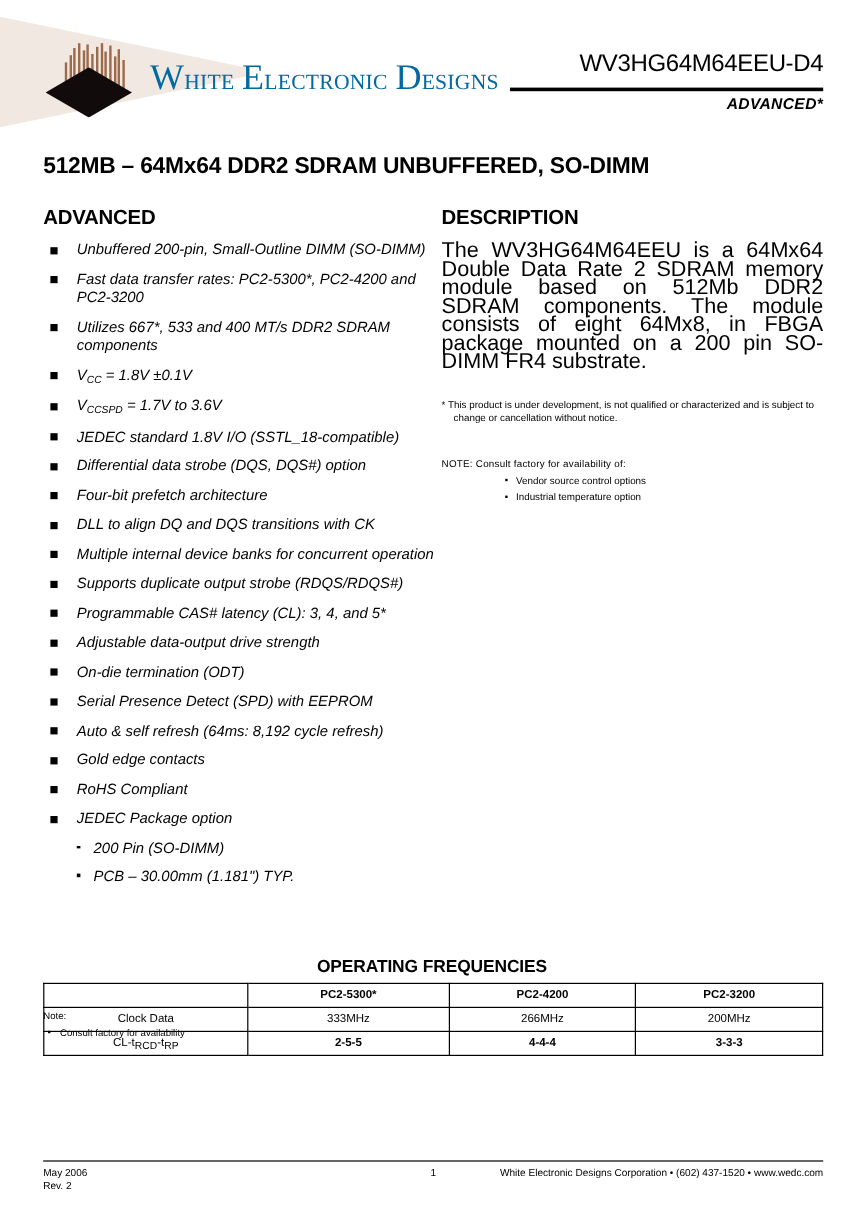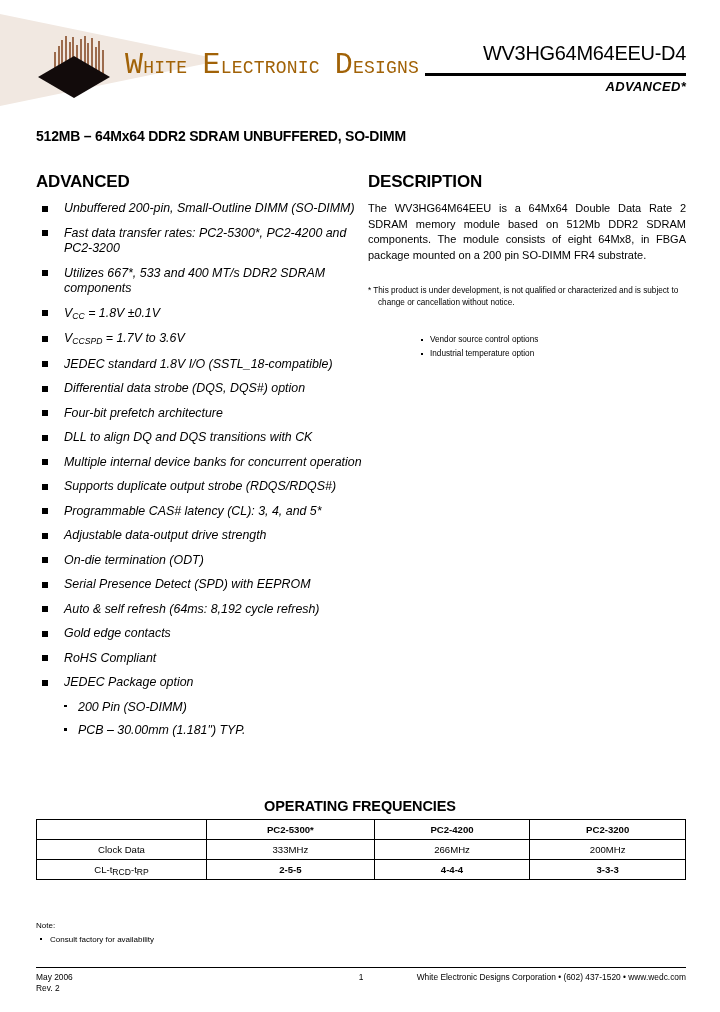--- a/index.html
+++ b/index.html
@@ -65,24 +65,24 @@
     width: 72px;
     height: 42px;
     background: #120b0b;
     clip-path: polygon(0 50%, 50% 0, 100% 50%, 50% 100%);
   }
 
   .company-name {
     position: absolute;
     left: 125px;
     top: 48px;
-    font-family: Liberation Mono, monospace;
+    font-family: Liberation Serif, serif;
     font-size: 25px;
     letter-spacing: 0.2px;
-    color: #a16207;
+    color: #0369a1;
     white-space: nowrap;
     font-variant: small-caps;
   }
   .company-name .cap { font-size: 30px; }
 
   .part-number {
     position: absolute;
     right: 34px;
     top: 42px;
     font-size: 20px;
@@ -106,21 +106,21 @@
     font-style: italic;
     font-weight: bold;
     letter-spacing: 0.3px;
   }
 
   
   .main-title {
     position: absolute;
     left: 36px;
     top: 128px;
-    font-size: 14px;
+    font-size: 19px;
     font-weight: bold;
     letter-spacing: -0.2px;
     white-space: nowrap;
   }
 
   
   .columns {
     position: absolute;
     top: 172px;
     left: 0;
@@ -170,21 +170,21 @@
     left: 28px;
     top: 5px;
     width: 2.5px;
     height: 2.5px;
     background: #000;
   }
   sub { font-size: 8.6px; vertical-align: baseline; position: relative; top: 2px; }
 
   
   .desc-body {
-    font-size: 11px;
+    font-size: 18px;
     line-height: 15.5px;
     text-align: justify;
   }
   .footnote-star {
     margin-top: 22px;
     font-size: 8.2px;
     line-height: 11.5px;
   }
   .footnote-star .ind { display: block; padding-left: 10px; }
 
@@ -234,21 +234,21 @@
     height: 20px;
     padding: 1px 2px;
     font-weight: normal;
   }
   table.freq th { font-weight: bold; }
   table.freq .c0 { width: 170px; }
   table.freq .bold { font-weight: bold; }
 
   .table-note {
     position: absolute;
-    top: 920px;
+    top: 841px;
     left: 36px;
     font-size: 8px;
     line-height: 11px;
   }
   .table-note .item {
     position: relative;
     padding-left: 14px;
     margin-top: 3px;
   }
   .table-note .item .dot {
@@ -352,20 +352,21 @@
     <div class="col-right">
       <div class="section-head">DESCRIPTION</div>
       <div class="desc-body">The WV3HG64M64EEU is a 64Mx64 Double Data Rate 2 SDRAM memory module based on 512Mb DDR2 SDRAM components. The module consists of eight 64Mx8, in FBGA package mounted on a 200 pin SO-DIMM FR4 substrate.</div>
 
       <div class="footnote-star">
         <span>* This product is under development, is not qualified or characterized and is subject to</span>
         <span class="ind">change or cancellation without notice.</span>
       </div>
 
       <div class="note-block">
+        <div class="note-label">NOTE:  Consult factory for availability of:</div>
         <ul>
           <li><span class="dot"></span><span>Vendor source control options</span></li>
           <li><span class="dot"></span><span>Industrial temperature option</span></li>
         </ul>
       </div>
     </div>
   </div>
 
   <div class="table-title">OPERATING FREQUENCIES</div>
 

